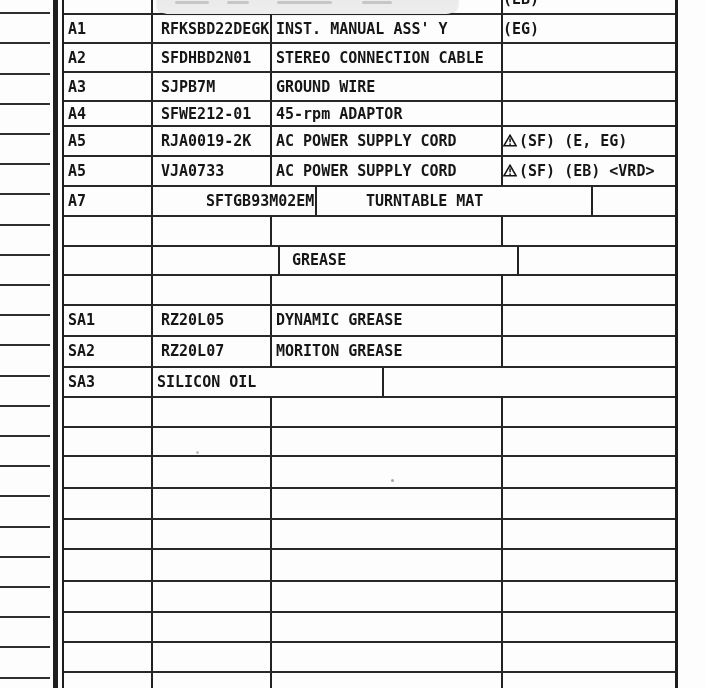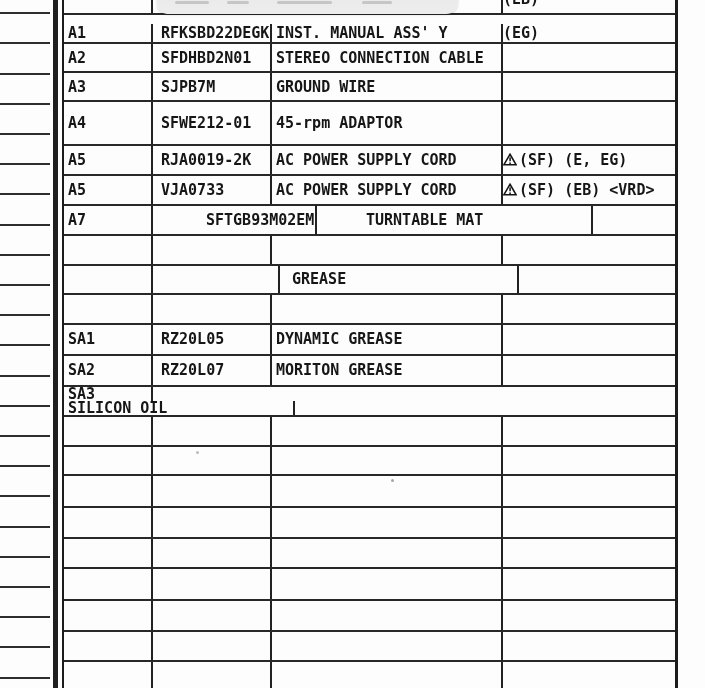--- a/index.html
+++ b/index.html
@@ -94,21 +94,21 @@
   <div class="ptable">
     <div>
         <div class="trow" style="height: 30px;">
           <div class="cell c-ref"></div>
           <div class="cell c-part"></div>
           <div class="cell c-desc"></div>
           <div class="cell c-rem">
             <span>(EB)</span>
           </div>
         </div>
-        <div class="trow" style="height: 29px; align-items: flex-end;">
+        <div class="trow" style="height: 29px;">
           <div class="cell c-ref">
             <span>A1</span>
           </div>
           <div class="cell c-part">
             <span>RFKSBD22DEGK</span>
           </div>
           <div class="cell c-desc">
             <span>INST. MANUAL ASS' Y</span>
           </div>
           <div class="cell c-rem">
@@ -132,21 +132,21 @@
             <span>A3</span>
           </div>
           <div class="cell c-part">
             <span>SJPB7M</span>
           </div>
           <div class="cell c-desc">
             <span>GROUND WIRE</span>
           </div>
           <div class="cell c-rem"></div>
         </div>
-        <div class="trow" style="height: 44px;">
+        <div class="trow" style="height: 25px;">
           <div class="cell c-ref">
             <span>A4</span>
           </div>
           <div class="cell c-part">
             <span>SFWE212-01</span>
           </div>
           <div class="cell c-desc">
             <span>45-rpm ADAPTOR</span>
           </div>
           <div class="cell c-rem"></div>
@@ -242,21 +242,21 @@
             <span>SA2</span>
           </div>
           <div class="cell c-part">
             <span>RZ20L07</span>
           </div>
           <div class="cell c-desc">
             <span>MORITON GREASE</span>
           </div>
           <div class="cell c-rem"></div>
         </div>
-        <div class="trow" style="height: 30px; flex-direction: column;">
+        <div class="trow" style="height: 30px;">
           <div class="cell c-ref">
             <span>SA3</span>
           </div>
           <div class="cell c-desc">
             <span>SILICON OIL</span>
           </div>
           <div class="cell c-rem"></div>
         </div>
         <div class="trow" style="height: 30px;">
           <div class="cell c-ref"></div>

